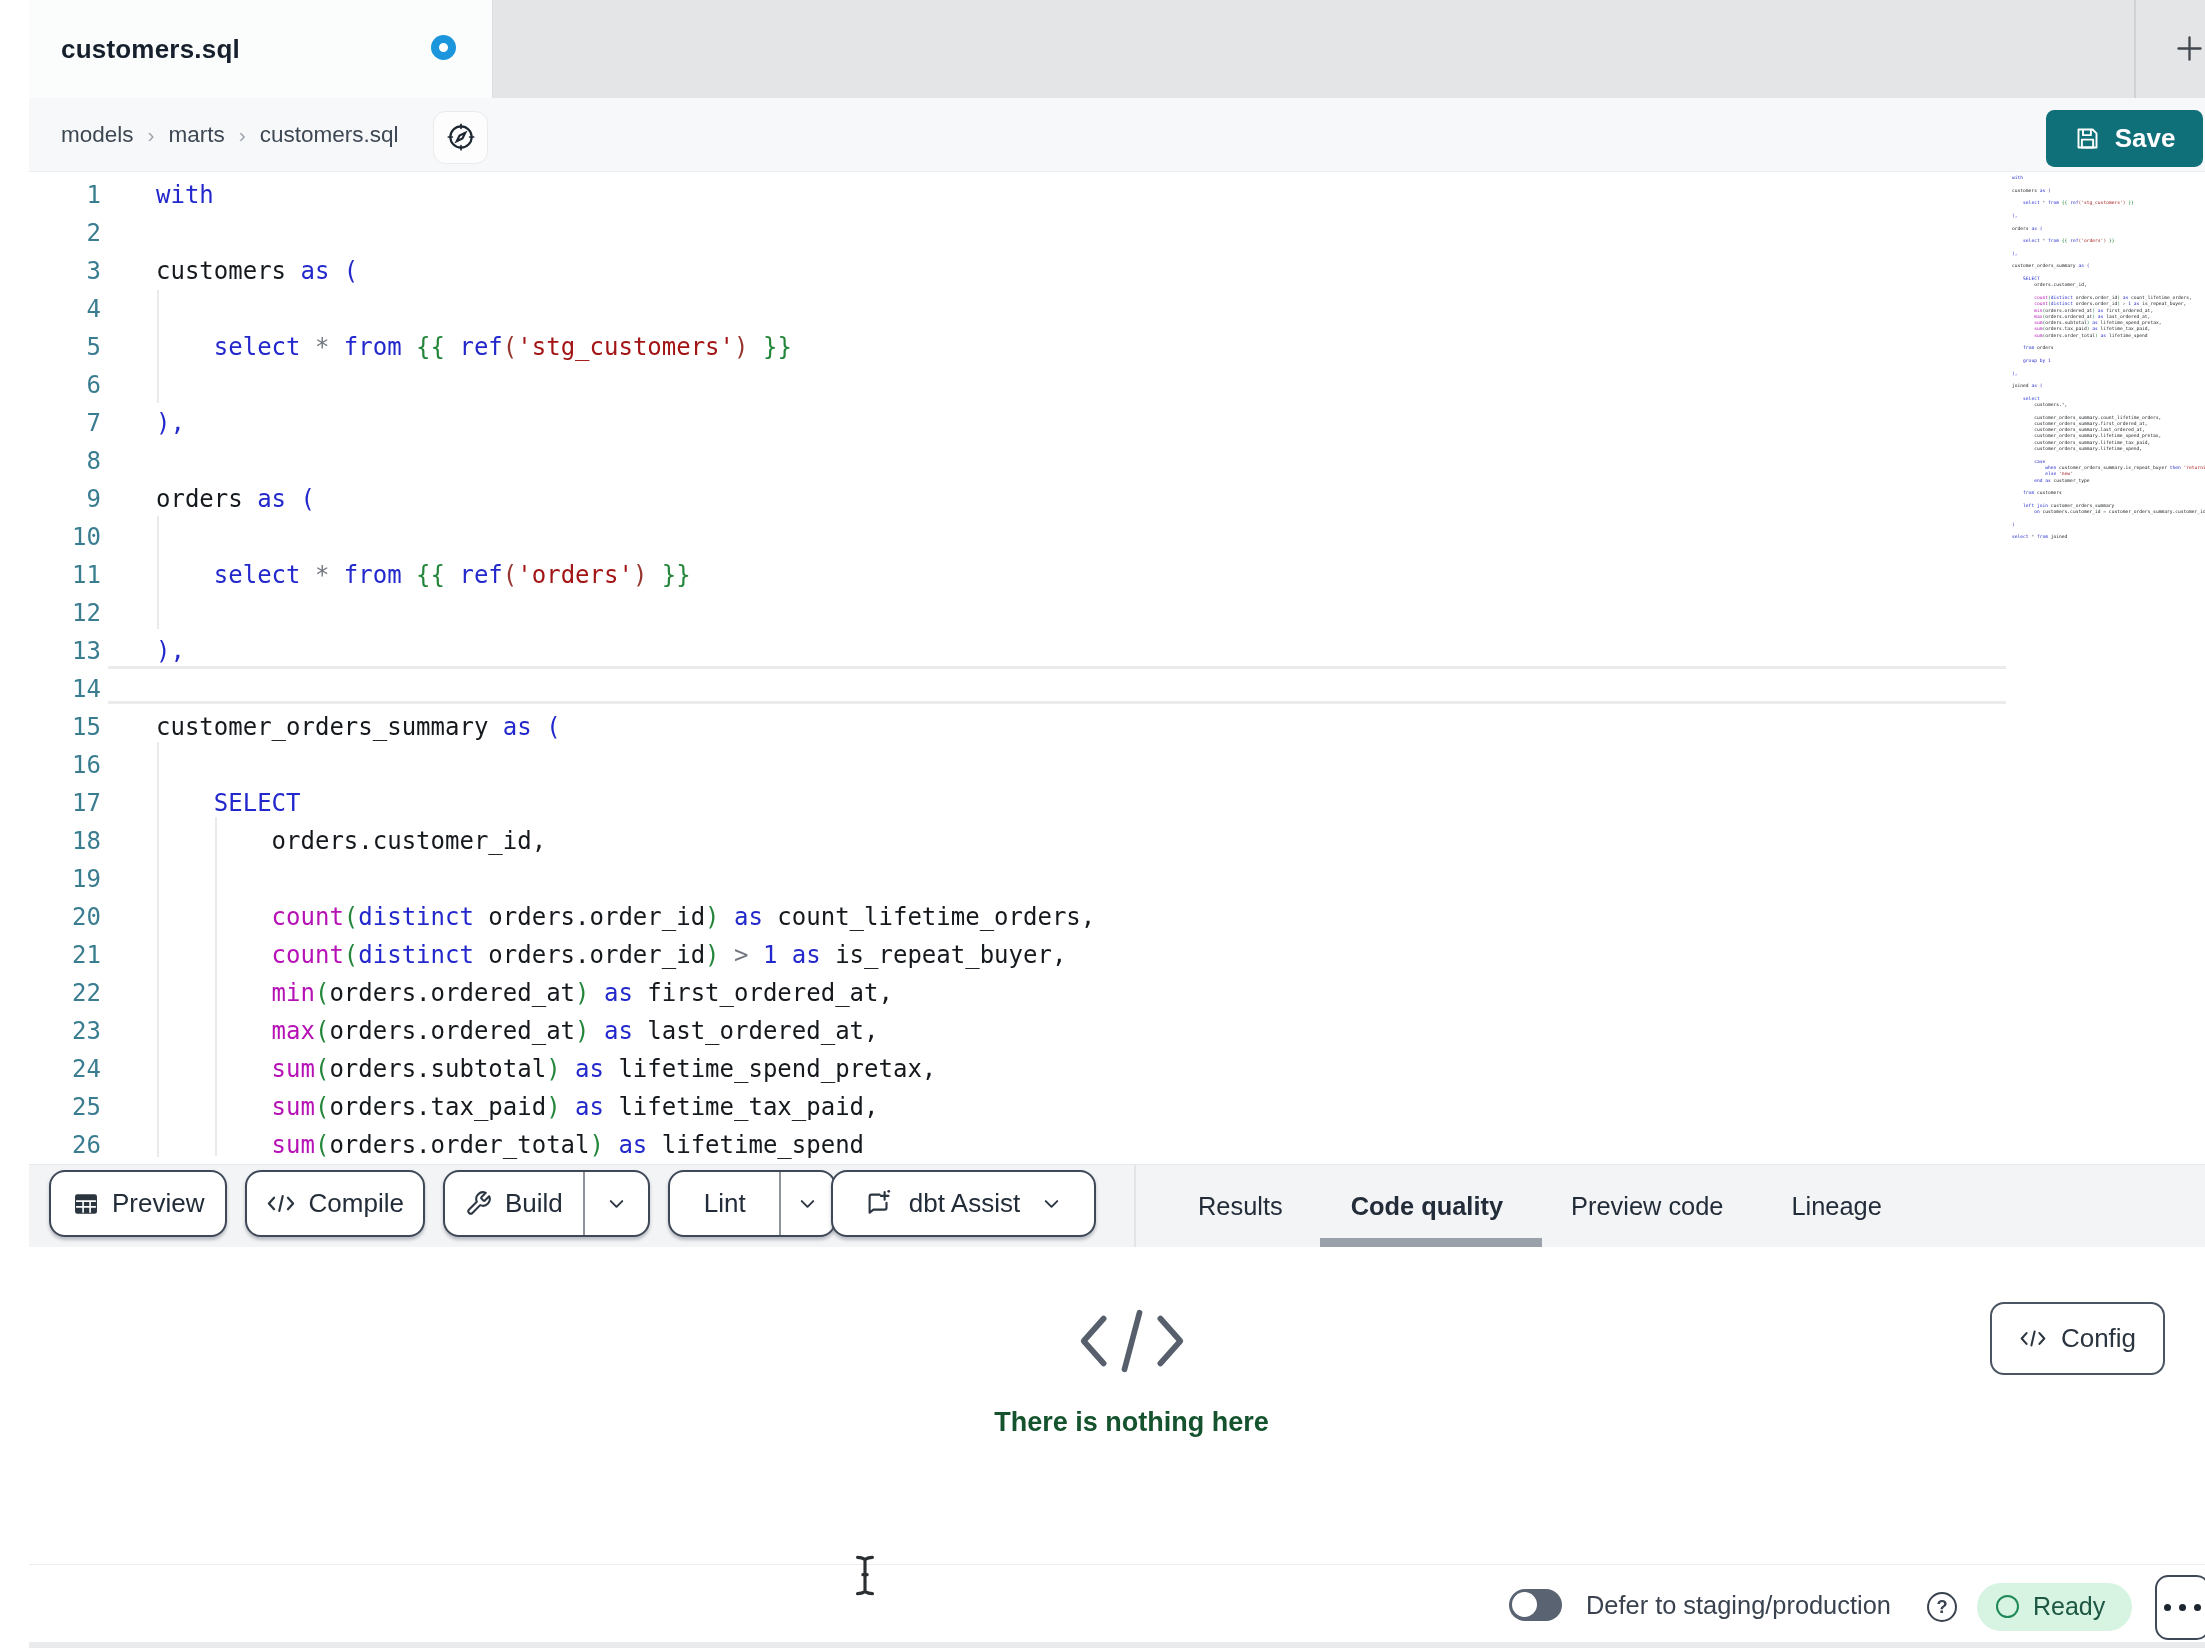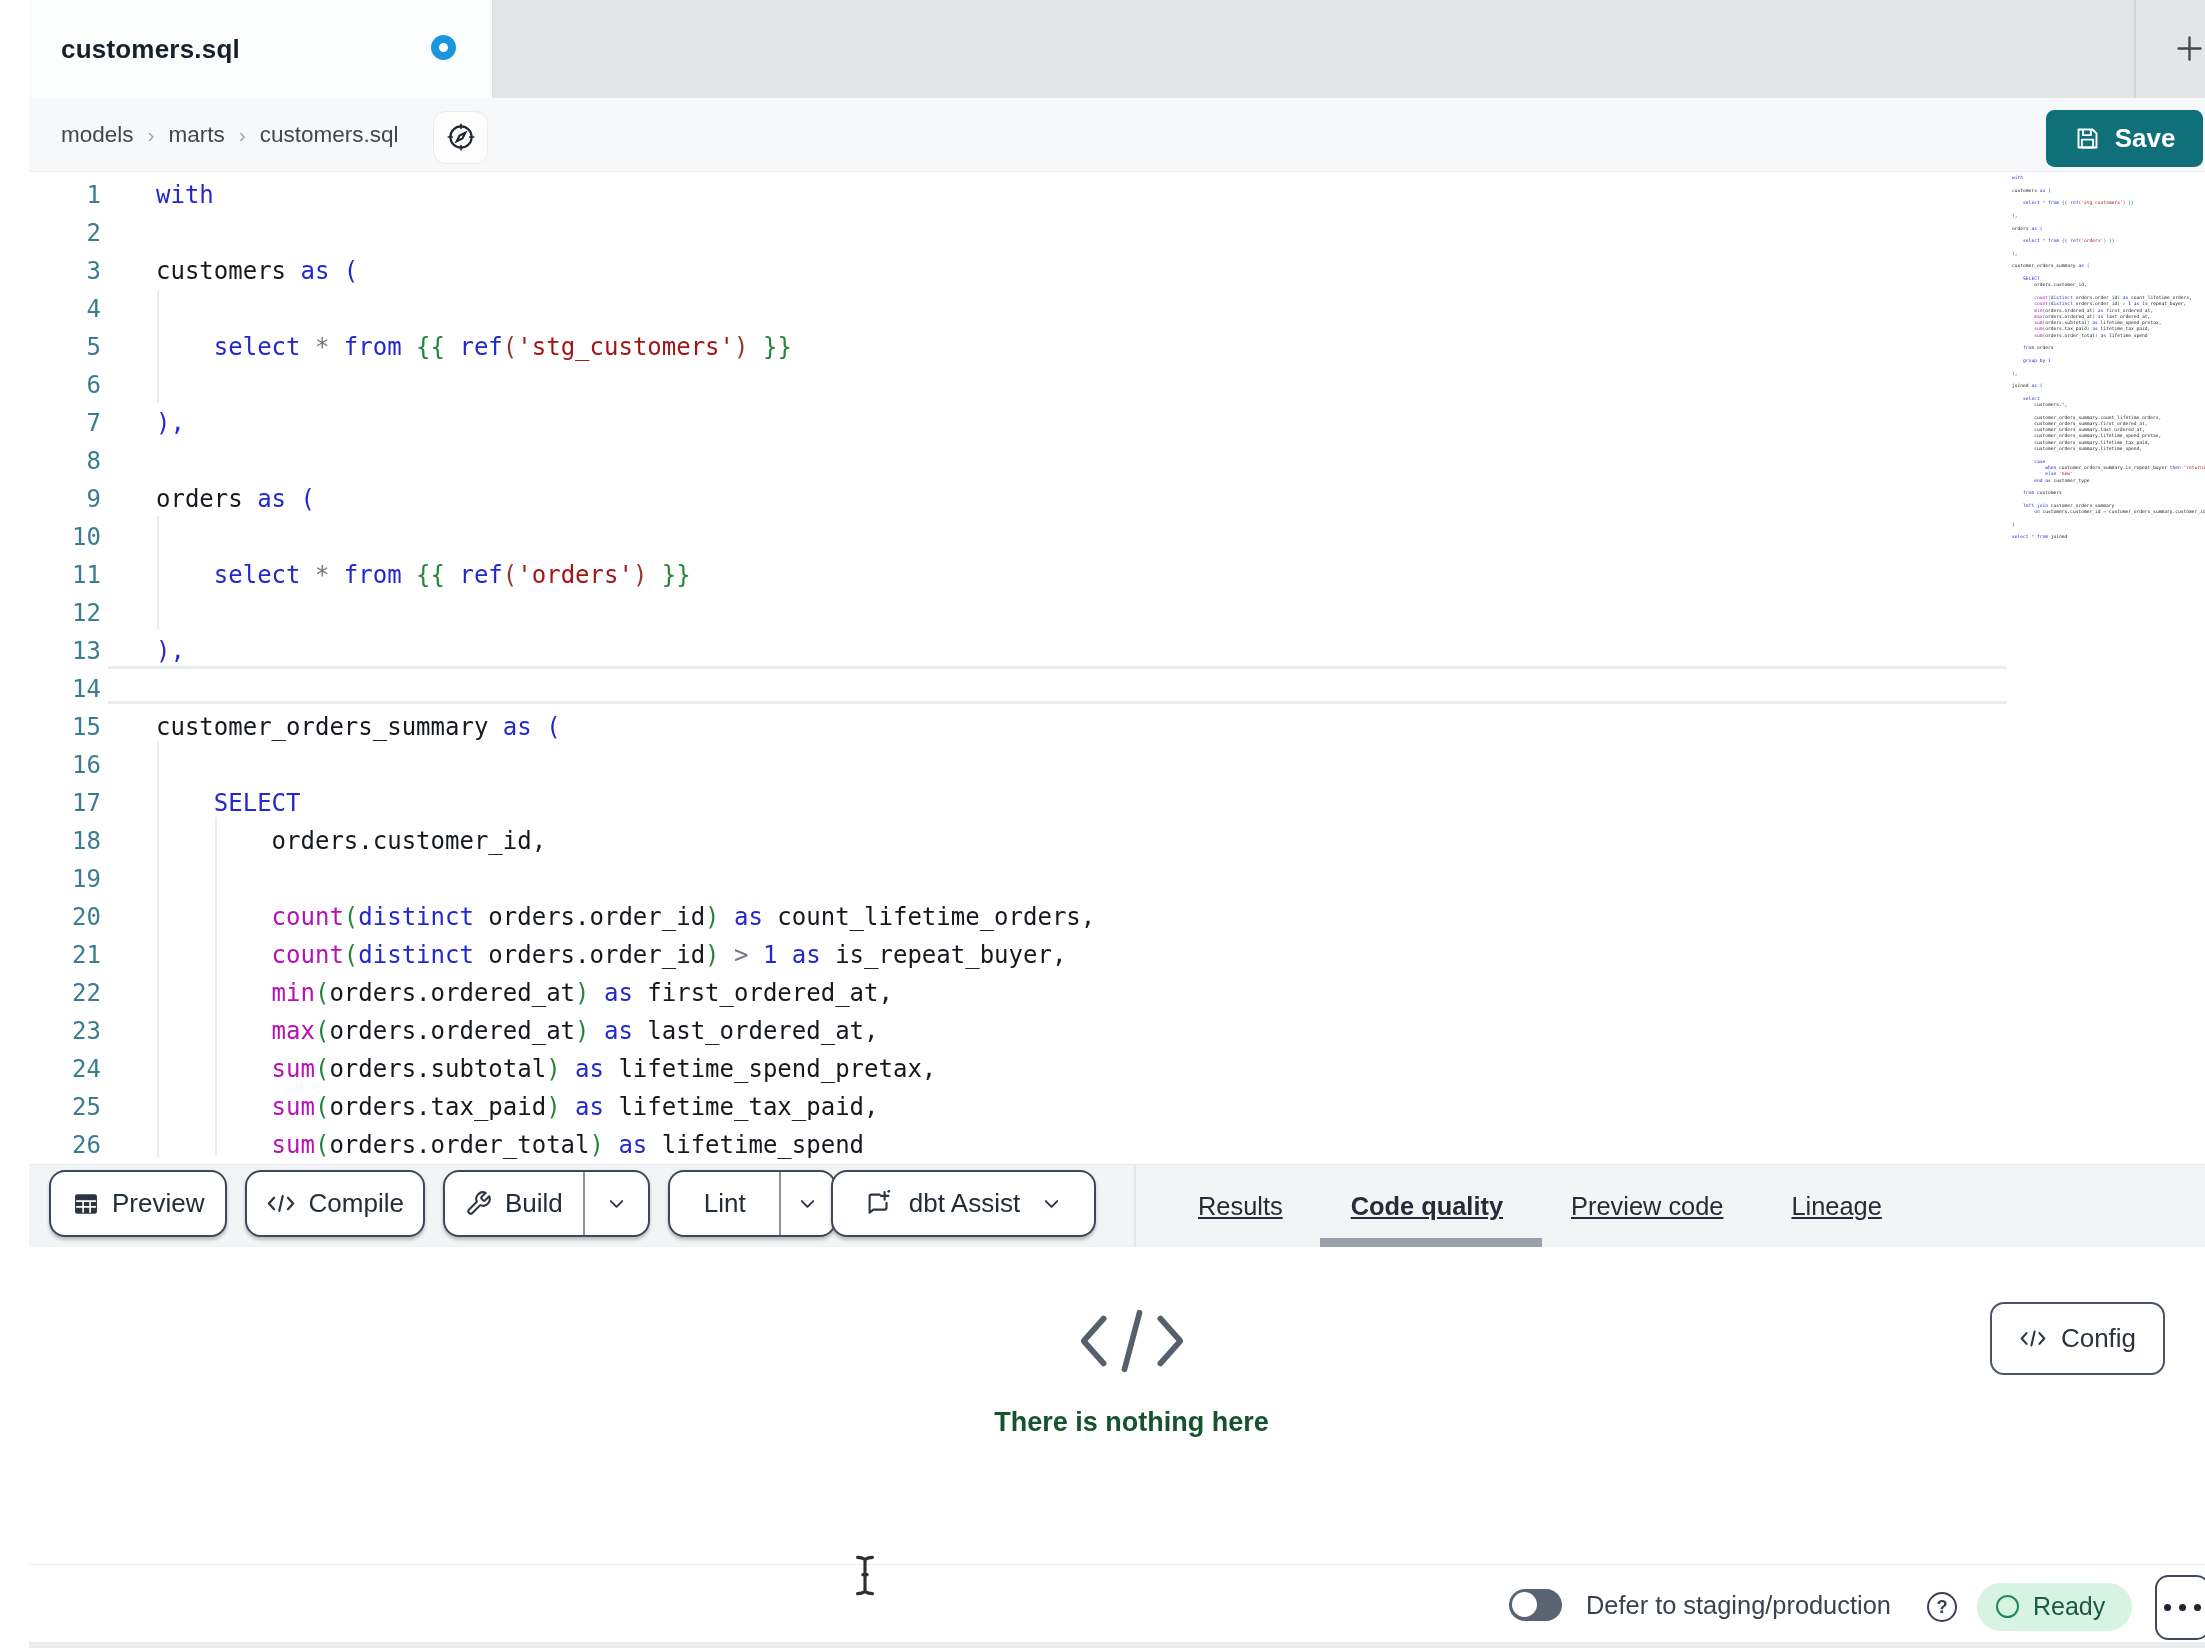--- a/index.html
+++ b/index.html
@@ -51,21 +51,21 @@
            border-top:0.8px solid #e7e9ea;box-sizing:border-box;}
   .tbtn{position:absolute;top:5px;height:67px;background:#fff;border:2.1px solid #3e4857;border-radius:16px;
         box-shadow:0 2.5px 3.3px rgba(115,123,133,.45);display:flex;align-items:stretch;box-sizing:border-box;
         font-size:26px;color:#222d39;font-family:"Liberation Sans",sans-serif;padding:0;cursor:pointer;}
   .tbtn-main{display:flex;align-items:center;justify-content:center;gap:12.5px;flex:1;}
   .tbtn-sep{width:1.7px;background:#8d949c;}
   .tbtn-chev{display:flex;align-items:center;justify-content:center;width:63px;color:#2a3440;}
   .toolbar-divider{position:absolute;left:1105px;top:0;width:1.7px;height:83px;background:#e3e5e7;}
   .panel-tabs{position:absolute;left:1169px;top:0;height:83px;display:flex;align-items:center;gap:68px;
               font-size:25.4px;color:#232d39;}
-  .panel-tab{cursor:pointer;text-decoration:underline;}
+  .panel-tab{cursor:pointer;}
   .panel-tab.active{font-weight:700;}
   .tab-underline{position:absolute;left:1291px;top:73px;width:222px;height:10px;background:#9aa1ab;}
 
   
   .results{position:absolute;left:0;top:1247px;right:0;height:317px;background:#fff;}
   .empty-wrap{position:absolute;left:0;right:0;top:0;text-align:center;}
   .empty-icon{margin-top:58px;color:#565f6b;}
   .empty-title{margin-top:30px;font-size:27px;font-weight:700;color:#14532d;}
   .empty-desc{margin-top:18.3px;font-size:24px;color:#5d6773;}
   .config-btn{position:absolute;left:1961px;top:55px;width:175px;height:73px;background:#fff;

